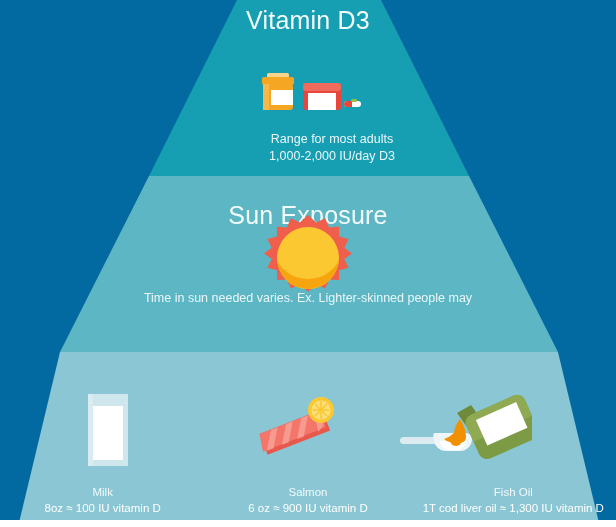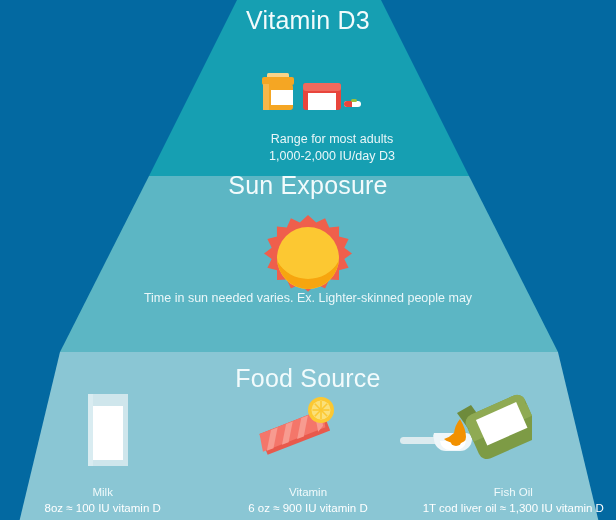--- a/index.html
+++ b/index.html
@@ -64,21 +64,21 @@
   }
   .band-sub {
     font-size: 12.5px;
     font-weight: 400;
     line-height: 17px;
     color: #eaf7f9;
   }
 
   #supp-title { top: 4px; }
   #supp-sub   { top: 131px; padding-left: 24px; }
-  #sun-title  { top: 169px; }
+  #sun-title  { top: 199px; }
   #sun-sub    { top: 290px; }
   #food-title { top: 362px; }
 
   
   #food-labels {
     position: absolute;
     top: 484px;
     left: 0;
     width: 616px;
     display: flex;
@@ -166,23 +166,20 @@
         <path d="M -30.2 4 A 31 31 0 0 0 30.2 4 L 30.2 4 A 31 31 0 0 1 -30.2 4 Z" fill="#f7a50f"></path>
         <path d="M 0 30 A 31 31 0 0 1 -30.6 2 A 34 34 0 0 0 30.6 2 A 31 31 0 0 1 0 30 Z" fill="#f7a50f"></path>
       </g>
     </svg>
   </div>
 
   <div class="layer" id="sun-sub">
     <div class="band-sub">Time in sun needed varies. Ex. Lighter-skinned people may</div>
   </div>
 
-  <div class="layer" id="food-title">
-    <div class="band-title">Food Source</div>
-  </div>
 
   <div class="icon-abs" id="icon-milk">
     <svg width="52" height="76" viewBox="0 0 52 76" xmlns="http://www.w3.org/2000/svg">
       <rect x="6" y="2" width="40" height="72" fill="#cfe6ec"></rect>
       <rect x="11" y="14" width="30" height="54" fill="#ffffff"></rect>
       <rect x="6" y="2" width="5" height="72" fill="#d9ecf1"></rect>
     </svg>
   </div>
 
   <div class="icon-abs" id="icon-salmon">
@@ -231,21 +228,21 @@
       </g>
     </svg>
   </div>
 
   <div id="food-labels">
     <div class="food-col">
       <div class="food-name">Milk</div>
       <div class="food-amount">8oz ≈ 100 IU vitamin D</div>
     </div>
     <div class="food-col">
-      <div class="food-name">Vitamin</div>
+      <div class="food-name">Salmon</div>
       <div class="food-amount">6 oz ≈ 900 IU vitamin D</div>
     </div>
     <div class="food-col">
       <div class="food-name">Fish Oil</div>
       <div class="food-amount">1T cod liver oil ≈ 1,300 IU vitamin D</div>
     </div>
   </div>
 
 </div>
 

